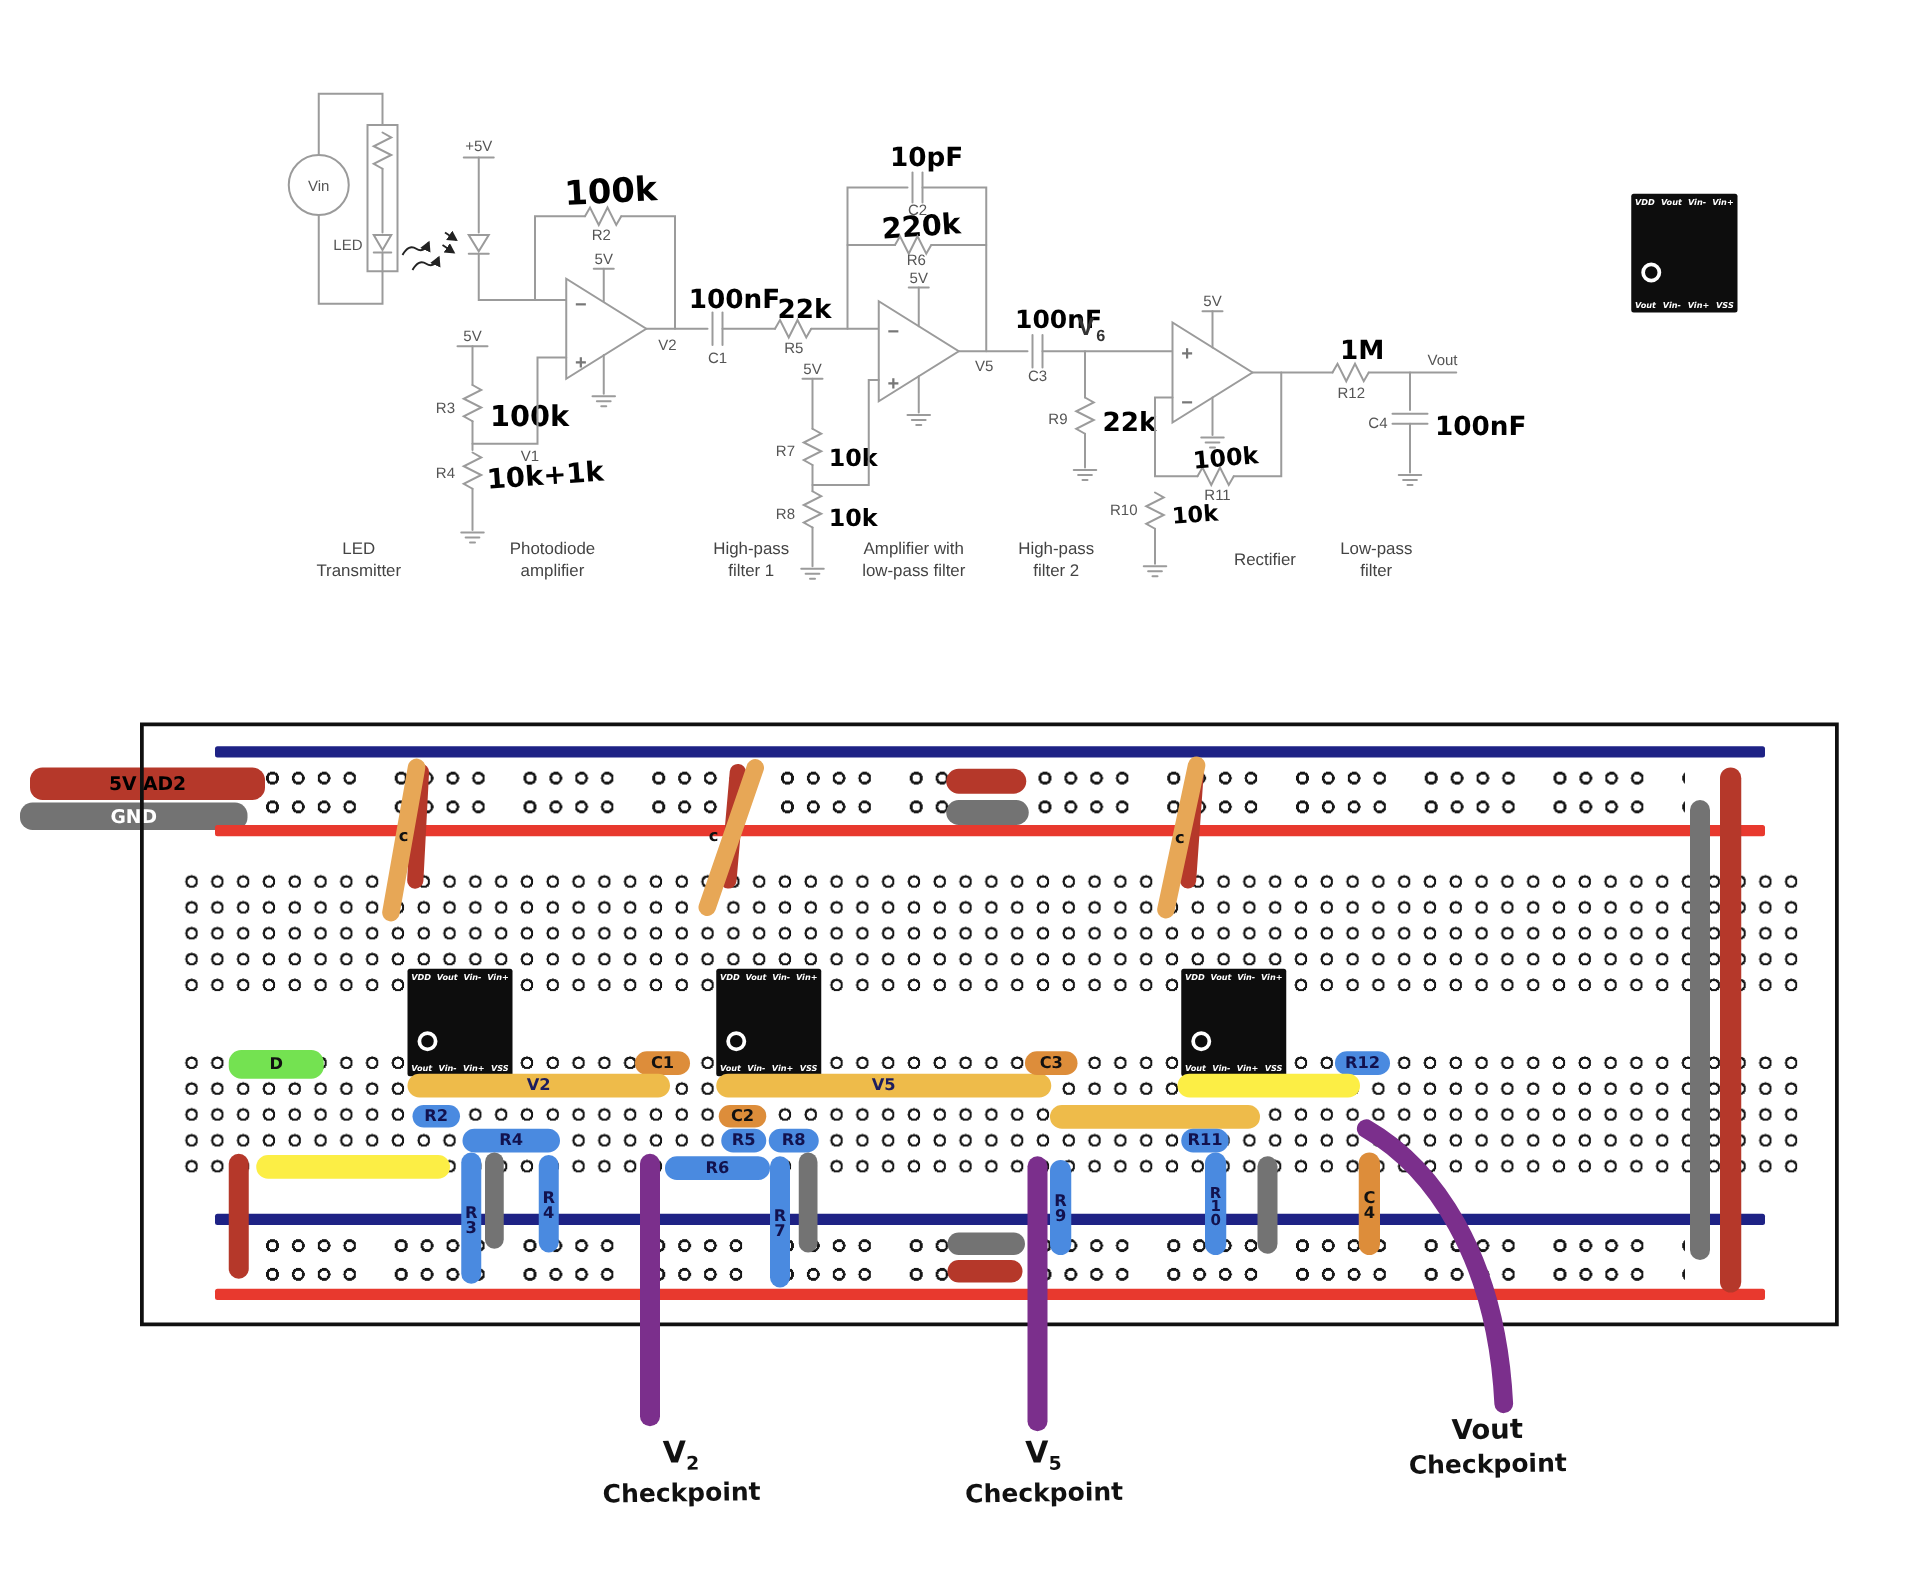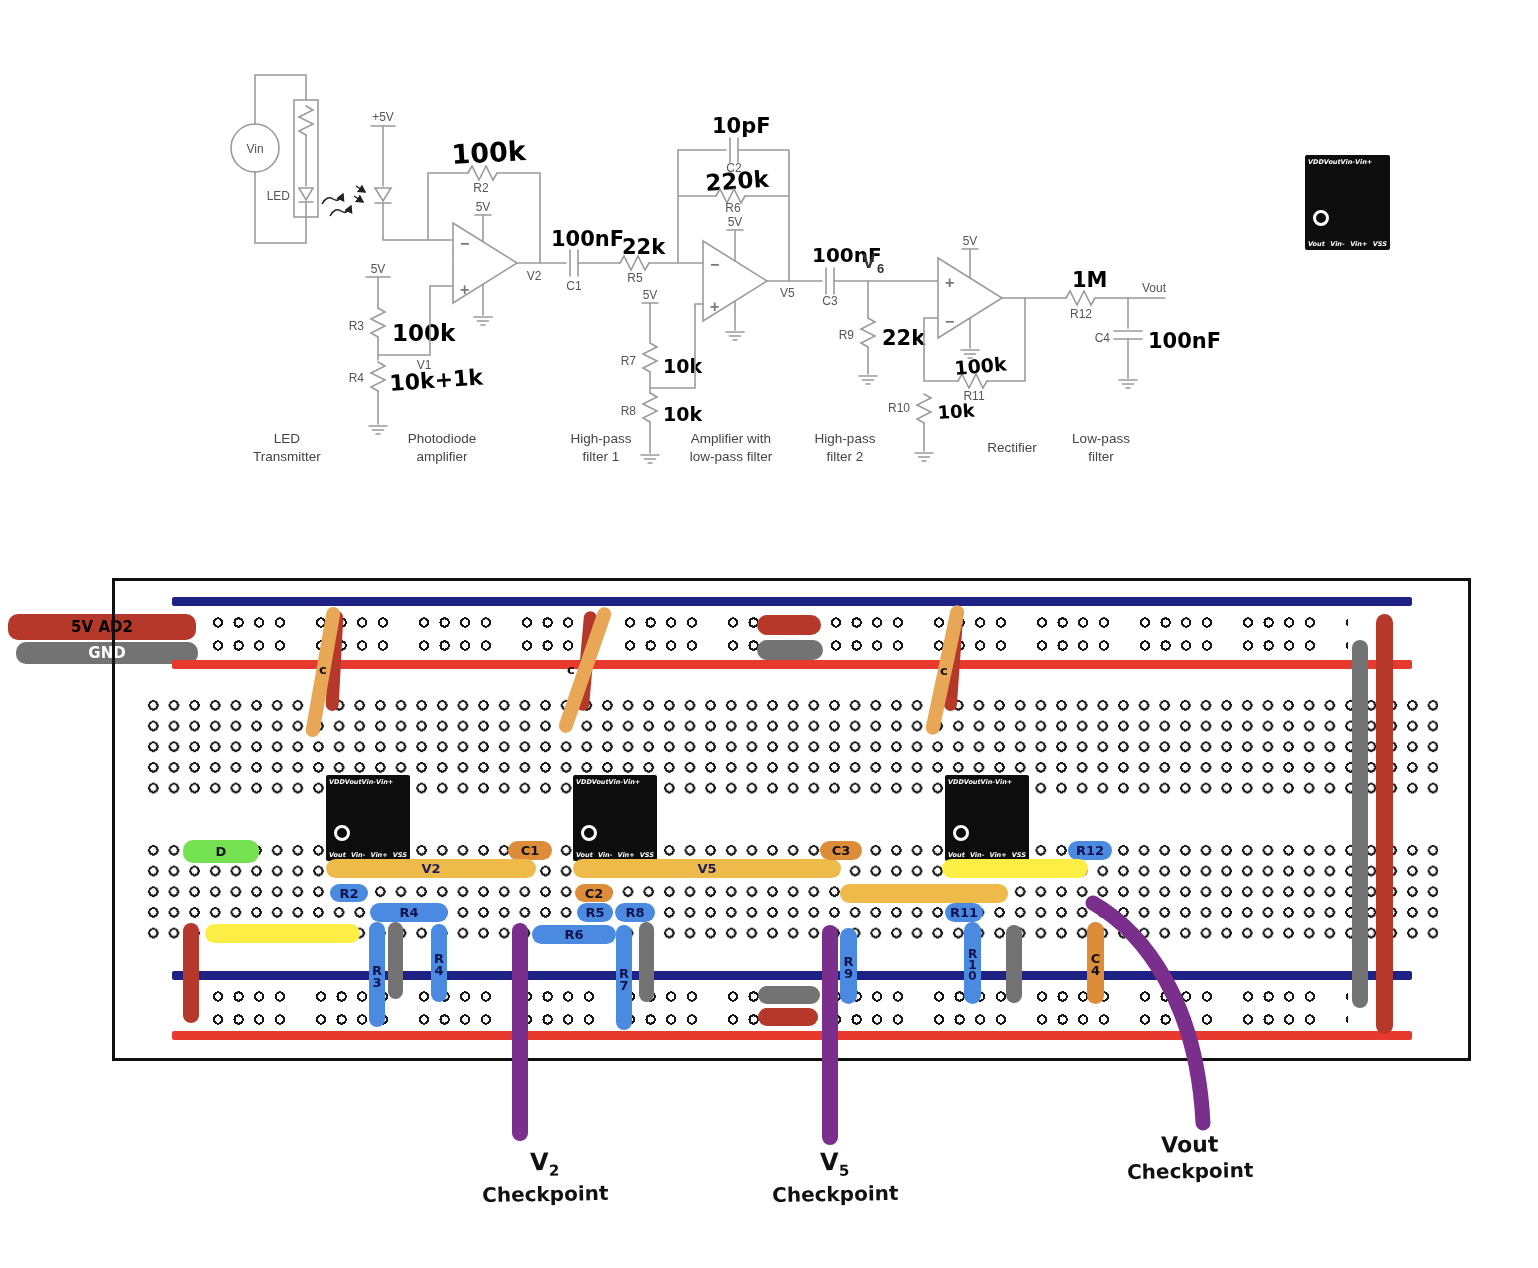--- a/index.html
+++ b/index.html
@@ -11,21 +11,21 @@
   .wire{stroke:#9b9b9b;stroke-width:1.6;fill:none;stroke-linecap:round}
   .sym{stroke:#9b9b9b;stroke-width:1.6;fill:#fff}
   text{font-family:"Liberation Sans",sans-serif}
   .pt{fill:#555;font-size:12px}
   .pt2{fill:#444;font-size:13.5px}
   .op{fill:#777;font-size:16px;font-weight:bold}
   .hand{fill:#000;font-family:"DejaVu Sans",sans-serif;font-weight:700}
   .ink{stroke:#222;stroke-width:1.5;fill:none}
   
   .ic{position:absolute;background:#0d0d0d;color:#fff;border-radius:2px}
-  .icrow{display:flex;justify-content:space-between;padding:3px 18px 0 3px;
+  .icrow{display:flex;justify-content:space-between;padding:3px 3px 0 3px;
          font-size:6.5px;font-weight:700;font-family:"DejaVu Sans",sans-serif;
          font-style:italic;letter-spacing:0}
   .icrow.bot{position:absolute;bottom:2px;left:0;right:0;padding:0 3px}
   .icring{position:absolute;left:8px;width:10px;height:10px;border:3.5px solid #fff;border-radius:50%}
   
   .rail{position:absolute;height:9px;border-radius:2px}
   .holes{position:absolute;background-repeat:repeat}
   .mainholes{background-image:radial-gradient(circle at 10.3px 10.3px,#fff 0 3.1px,#161616 3.1px 5.1px,rgba(0,0,0,0) 5.2px);
              background-size:20.65px 20.7px}
   .railholes{background-image:
@@ -255,21 +255,21 @@
   </div>
   <div class="icring" style="top:55px"></div>
   <div class="icrow bot">
     <span>Vout</span>
       <span>Vin-</span>
       <span>Vin+</span>
       <span>VSS</span>
   </div>
 </div>
 
-<div class="pill dred" style="left:8px;top:614px;width:188px;height:26px;color:#000;font-size:15px">
+<div class="pill dred" style="left:24px;top:614px;width:188px;height:26px;color:#000;font-size:15px">
     <span>5V AD2</span>
   </div>
 <div class="pill blk" style="left:16px;top:642px;width:182px;height:22px;color:#fff;font-size:15px">
     <span>GND</span>
   </div>
 
 <div class="abs" style="left:112px;top:578px;width:1353px;height:477px;border:3px solid #101010"></div>
 
 <div class="rail" style="left:172px;top:597px;width:1240px;background:#1e2285"></div>
 <div class="holes railholes" style="left:208px;top:611px;width:1140px;height:46px"></div>

